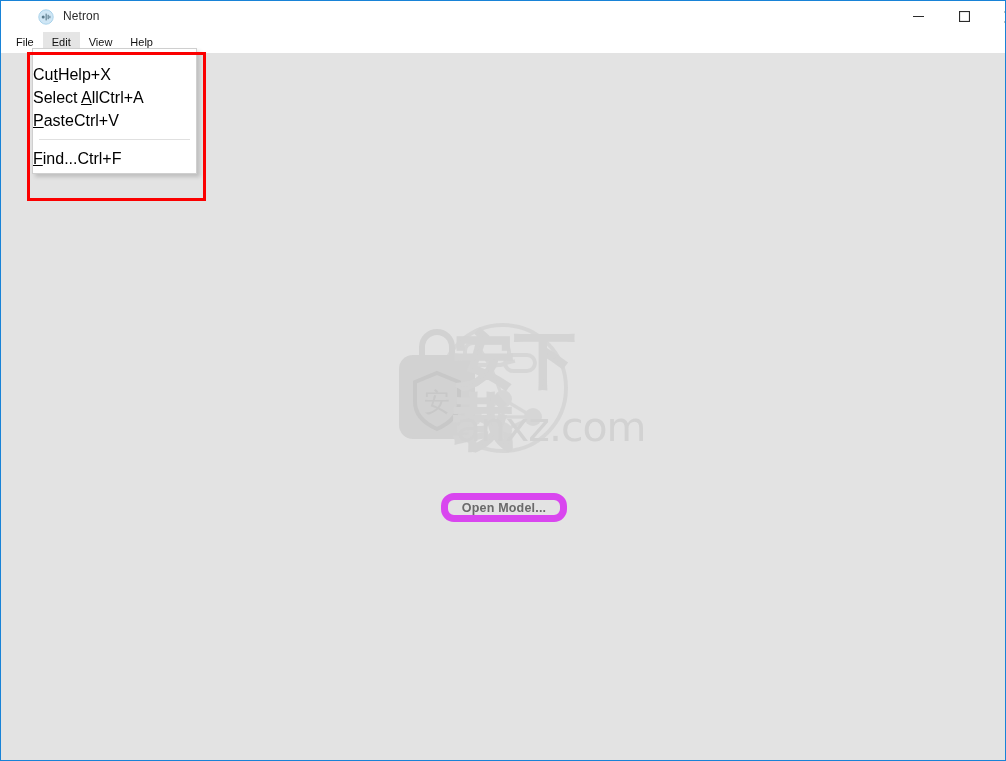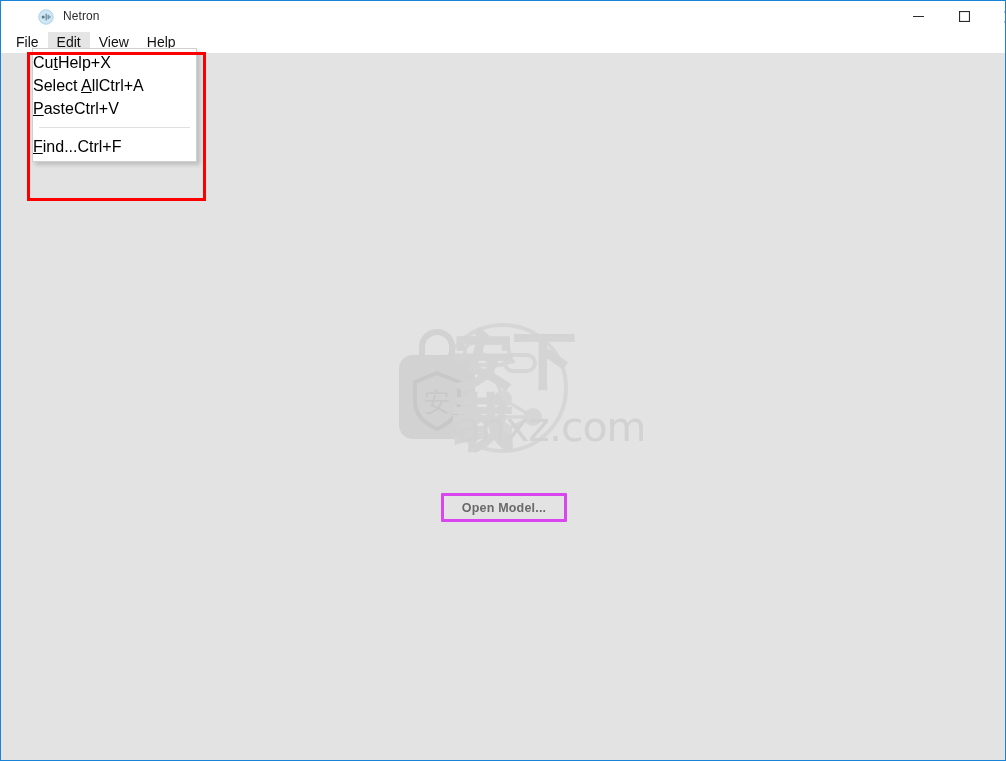--- a/index.html
+++ b/index.html
@@ -68,21 +68,21 @@
     left: 0; top: 31px;
     width: 1004px;
     height: 21px;
     background: #ffffff;
     display: flex;
     align-items: stretch;
     padding-left: 6px;
     box-sizing: border-box;
   }
   .menubar-item {
-    font-size: 14px;
+    font-size: 11px;
     color: #111111;
     padding: 0 9px;
     display: flex;
     align-items: center;
     line-height: 21px;
     white-space: nowrap;
   }
   .menubar-item.active {
     background: #e5e5e5;
   }
@@ -113,41 +113,41 @@
     opacity: .55;
   }
 
   .openbtn {
     position: absolute;
     left: 440px;
     top: 440px;
     width: 126px;
     height: 29px;
     box-sizing: border-box;
-    border: 3px solid #d946ef;
-    border-radius: 1px;
+    border: 7px solid #d946ef;
+    border-radius: 13px;
     background: #e3e3e3;
     color: #6a6a6a;
     font-size: 12.5px;
     font-weight: bold;
     letter-spacing: .2px;
     cursor: pointer;
     font-family: "Liberation Sans", sans-serif;
   }
 
   
   .dropdown {
     position: absolute;
     left: 31px;
     top: 47px;
     width: 165px;
     background: #ffffff;
     border: 1px solid #cfcfcf;
     box-shadow: 3px 3px 4px rgba(0,0,0,.16);
-    padding: 2px 0 3px 0;
+    padding: 14px 0 3px 0;
     box-sizing: border-box;
     z-index: 30;
   }
   .mi-row {
     position: relative;
     height: 23px;
     display: flex;
     align-items: center;
   }
   .mi-underline { text-decoration: underline; }

